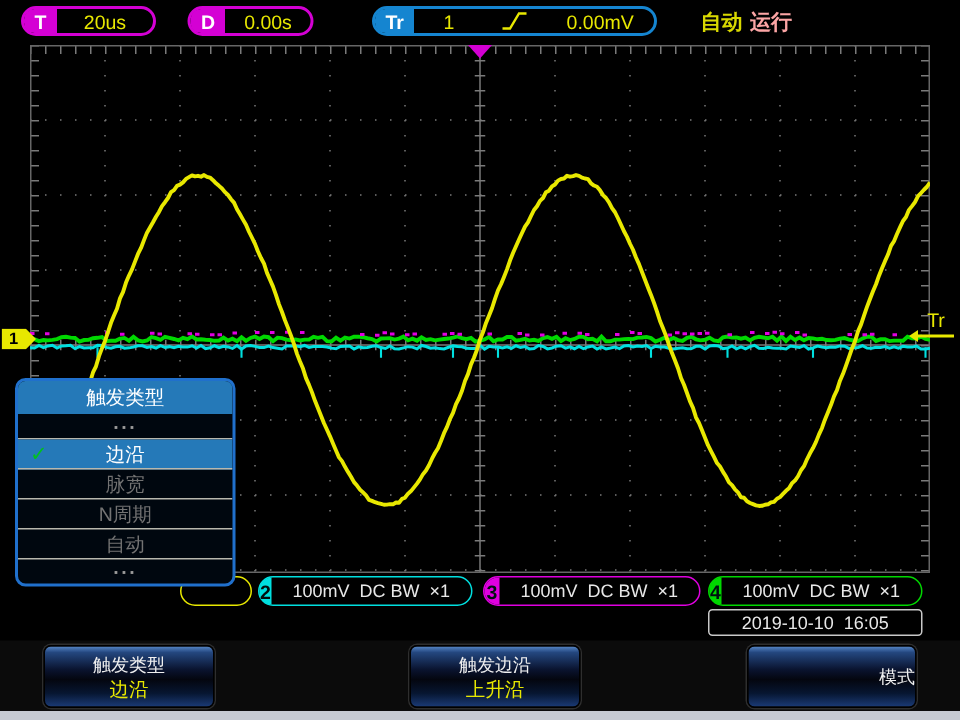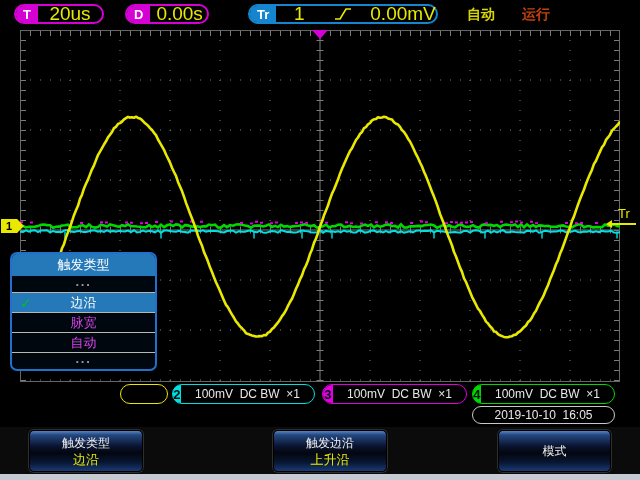--- a/index.html
+++ b/index.html
@@ -5,21 +5,21 @@
   html,body{margin:0;padding:0;background:#000;}
   body{width:640px;height:480px;position:relative;overflow:hidden;
        font-family:"Liberation Sans","DejaVu Sans",sans-serif;-webkit-font-smoothing:none;}
 
   
   .pill{position:absolute;top:4px;height:20px;display:flex;align-items:stretch;
         border:2px solid;border-radius:10px;background:#000;box-sizing:border-box;}
   .pill .badge{display:flex;align-items:center;justify-content:center;color:#fff;
         font-size:13px;padding:0 7px;border-radius:7px 0 0 7px;font-weight:bold;}
   .pill .val{display:flex;align-items:center;justify-content:center;color:#e8e800;
-        font-size:19px;flex:1;padding:0 6px;white-space:pre;}
+        font-size:13px;flex:1;padding:0 6px;white-space:pre;}
   .pill-mag{border-color:#d400d4;}
   .pill-mag .badge{background:#d400d4;}
   .pill-blue{border-color:#1585d0;}
   .pill-blue .badge{background:#1585d0;}
   .statustxt{position:absolute;top:6px;font-size:14px;font-weight:bold;}
 
   
   #scope{position:absolute;left:20px;top:30px;}
   .grid line{stroke:#7a7a7a;}
   .gdot{stroke-dasharray:1 9;stroke-width:1;}
@@ -45,29 +45,29 @@
   .chbox .nbadge{display:flex;align-items:center;justify-content:center;width:24px;color:#001010;
       font-size:13px;font-weight:bold;border-radius:9px 0 0 9px;}
   .chbox .chtxt{display:flex;align-items:center;color:#e8e8e8;font-size:12px;white-space:pre;
       padding:0 14px;flex:1;justify-content:center;}
   .b-cyan{border-color:#00e0e0;} .b-cyan .nbadge{background:#00e0e0;}
   .b-mag{border-color:#e000e0;}  .b-mag .nbadge{background:#e000e0;}
   .b-grn{border-color:#00d800;}  .b-grn .nbadge{background:#00d800;}
   .ch1frag{position:absolute;left:120px;top:384px;width:48px;height:20px;border:1px solid #e8e800;
       border-radius:10px;background:#000;box-sizing:border-box;}
   .datebox{position:absolute;left:472px;top:406px;width:143px;height:18px;border:1px solid #c8c8c8;
-      border-radius:9px;background:#000;color:#e8e8e8;font-size:12px;display:flex;
+      border-radius:3px;background:#000;color:#e8e8e8;font-size:12px;display:flex;
       align-items:center;justify-content:center;white-space:pre;box-sizing:border-box;}
 
   
   .menu{position:absolute;left:10px;top:252px;width:147px;background:#00070f;
       border:2px solid #2070cc;border-radius:7px;box-sizing:border-box;overflow:hidden;}
   .menu .hdr{height:22px;background:#2579b8;color:#fff;font-size:13px;display:flex;
       align-items:center;justify-content:center;}
-  .menu .item{position:relative;height:19px;color:#d946ef;font-size:13px;display:flex;
+  .menu .item{position:relative;height:19px;color:#737373;font-size:13px;display:flex;
       align-items:center;justify-content:center;margin:0;border-bottom:1px solid #b8b8ae;}
   .menu .item.dots{height:16px;color:#9a9a9a;font-weight:bold;letter-spacing:1px;}
   .menu .item.sel{background:#2579b8;color:#fff;border-bottom-color:#b8b8ae;}
   .menu .item.last{border-bottom:none;}
   .menu .check{position:absolute;left:8px;color:#00c020;font-weight:bold;font-size:14px;}
 
   
   .softbar{position:absolute;left:0;top:427px;width:640px;height:47px;background:#0b0b0b;}
   .softkey{position:absolute;top:3px;width:114px;height:42px;border-radius:5px;
       border:1px solid #000;box-shadow:0 0 0 1px #2e2e2e;box-sizing:border-box;
@@ -93,21 +93,21 @@
   <span class="badge">Tr</span>
   <span class="val" style="flex:0 0 34px;">1</span>
   <span class="val" style="flex:0 0 30px;">
     <svg width="18" height="14" viewBox="0 0 18 14">
         <path d="M1 12 h5 l6 -10 h5" fill="none" stroke="#e8e800" stroke-width="1.6"></path>
       </svg>
   </span>
   <span class="val">0.00mV</span>
 </div>
 <div class="statustxt" style="left:467px;color:#d8d800;">自动</div>
-<div class="statustxt" style="left:522px;color:#c2410c;">运行</div>
+<div class="statustxt" style="left:500px;color:#fca5a5;">运行</div>
 
 <svg id="scope" width="600" height="352" viewBox="0 0 600 352">
   <g class="grid">
     <line class="gdot" x1="50" y1="0" x2="50" y2="352"></line>
       <line class="gdot" x1="100" y1="0" x2="100" y2="352"></line>
     <line class="gdot" x1="150" y1="0" x2="150" y2="352"></line>
       <line class="gdot" x1="200" y1="0" x2="200" y2="352"></line>
     <line class="gdot" x1="250" y1="0" x2="250" y2="352"></line>
       <line class="gdot" x1="350" y1="0" x2="350" y2="352"></line>
     <line class="gdot" x1="400" y1="0" x2="400" y2="352"></line>
@@ -165,31 +165,32 @@
 <div class="datebox">2019-10-10  16:05</div>
 
 <div class="menu">
   <div class="hdr">触发类型</div>
   <div class="item dots">···</div>
   <div class="item sel">
     <span class="check">✓</span>
     <span>边沿</span>
   </div>
   <div class="item">脉宽</div>
+  <div class="item">N周期</div>
   <div class="item">自动</div>
   <div class="item dots last">···</div>
 </div>
 
 <div class="softbar">
   <div class="softkey" style="left:29px;">
     <span class="sk-label">触发类型</span>
     <span class="sk-value">边沿</span>
   </div>
   <div class="softkey" style="left:273px;">
     <span class="sk-label">触发边沿</span>
     <span class="sk-value">上升沿</span>
   </div>
-  <div class="softkey" style="left:498px;width:113px;">
+  <div class="softkey" style="left:498px;width:113px;align-items:flex-end;">
     <span class="sk-label">模式</span>
 
   </div>
 </div>
 <div class="bottomstrip"></div>
 
 </body></html>

